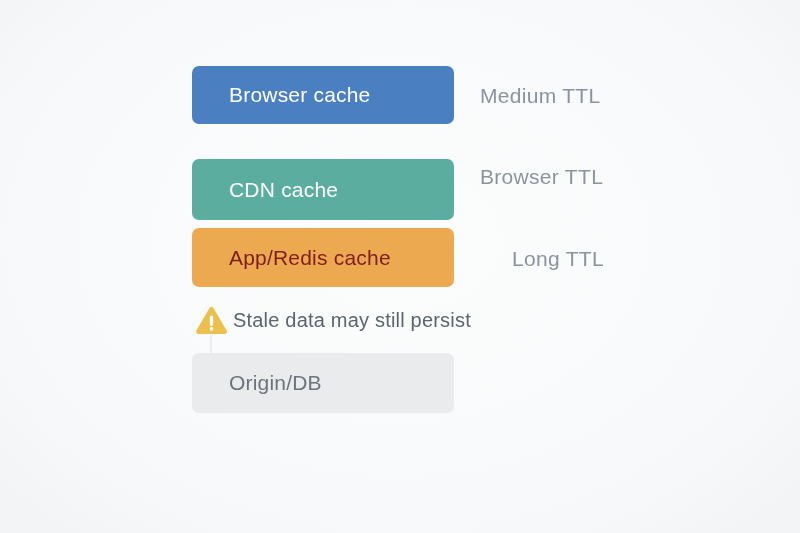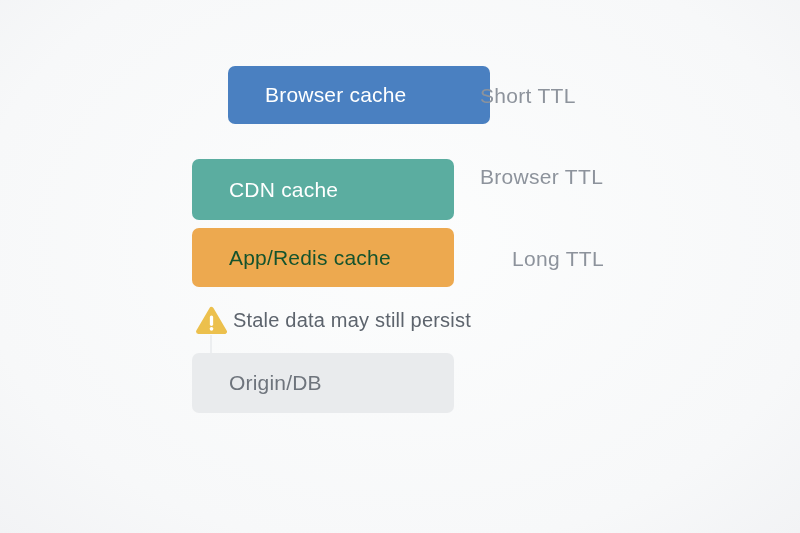--- a/index.html
+++ b/index.html
@@ -74,32 +74,32 @@
     width: 2px;
     height: 19px;
     background: #eceef0;
   }
 </style>
 </head>
 <body>
 
 <div class="canvas">
 
-  <div class="layer-box box-browser" style="background-color: rgb(74, 128, 193); margin-left: 36px;">
+  <div class="layer-box box-browser" style="background-color: rgb(74, 128, 193);">
     <span style="color: rgb(255, 255, 255);">Browser cache</span>
   </div>
-  <div class="ttl-label ttl-short">Short TTL</div>
+  <div class="ttl-label ttl-short">Medium TTL</div>
 
   <div class="layer-box box-cdn" style="background-color: rgb(91, 173, 160);">
     <span style="color: rgb(255, 255, 255);">CDN cache</span>
   </div>
   <div class="ttl-label ttl-medium">Browser TTL</div>
 
   <div class="layer-box box-app" style="background-color: rgb(237, 169, 79);">
-    <span style="color: #14532d;">App/Redis cache</span>
+    <span style="color: #7f1d1d;">App/Redis cache</span>
   </div>
   <div class="ttl-label ttl-long">Long TTL</div>
 
   <div class="warning-row">
     <svg class="warning-icon" viewBox="0 0 32 30" xmlns="http://www.w3.org/2000/svg">
       <polygon points="16,3.5 29.5,26.5 2.5,26.5" fill="#ecc04d" stroke="#ecc04d" stroke-width="5" stroke-linejoin="round"></polygon>
       <line x1="16" y1="11.5" x2="16" y2="19" stroke="#ffffff" stroke-width="3.4" stroke-linecap="round"></line>
       <circle cx="16" cy="23.6" r="1.9" fill="#ffffff"></circle>
     </svg>
     <span class="warning-text" style="color: rgb(93, 100, 109);">Stale data may still persist</span>

